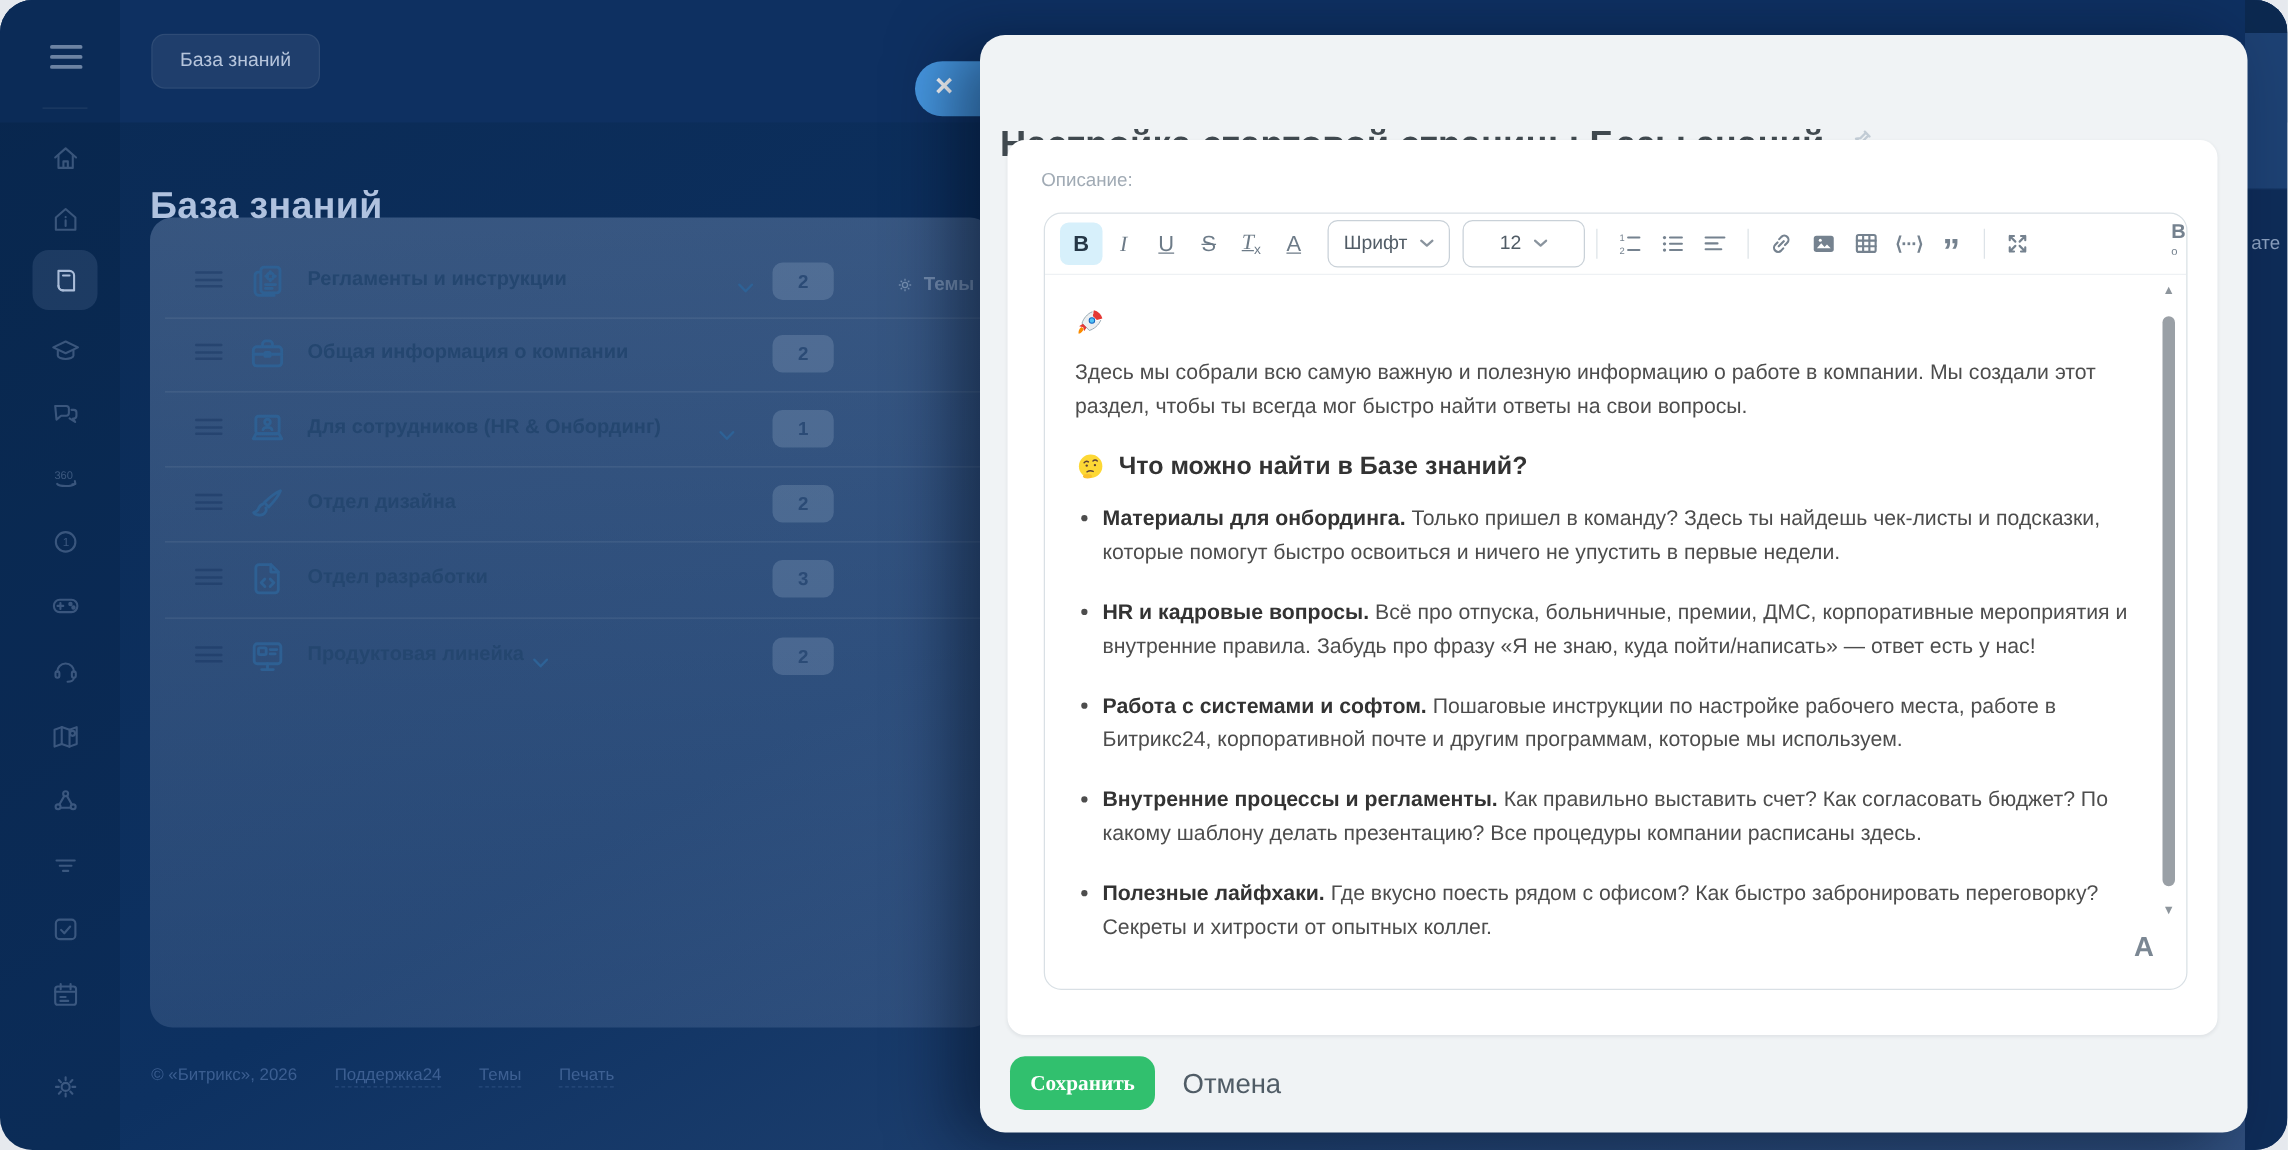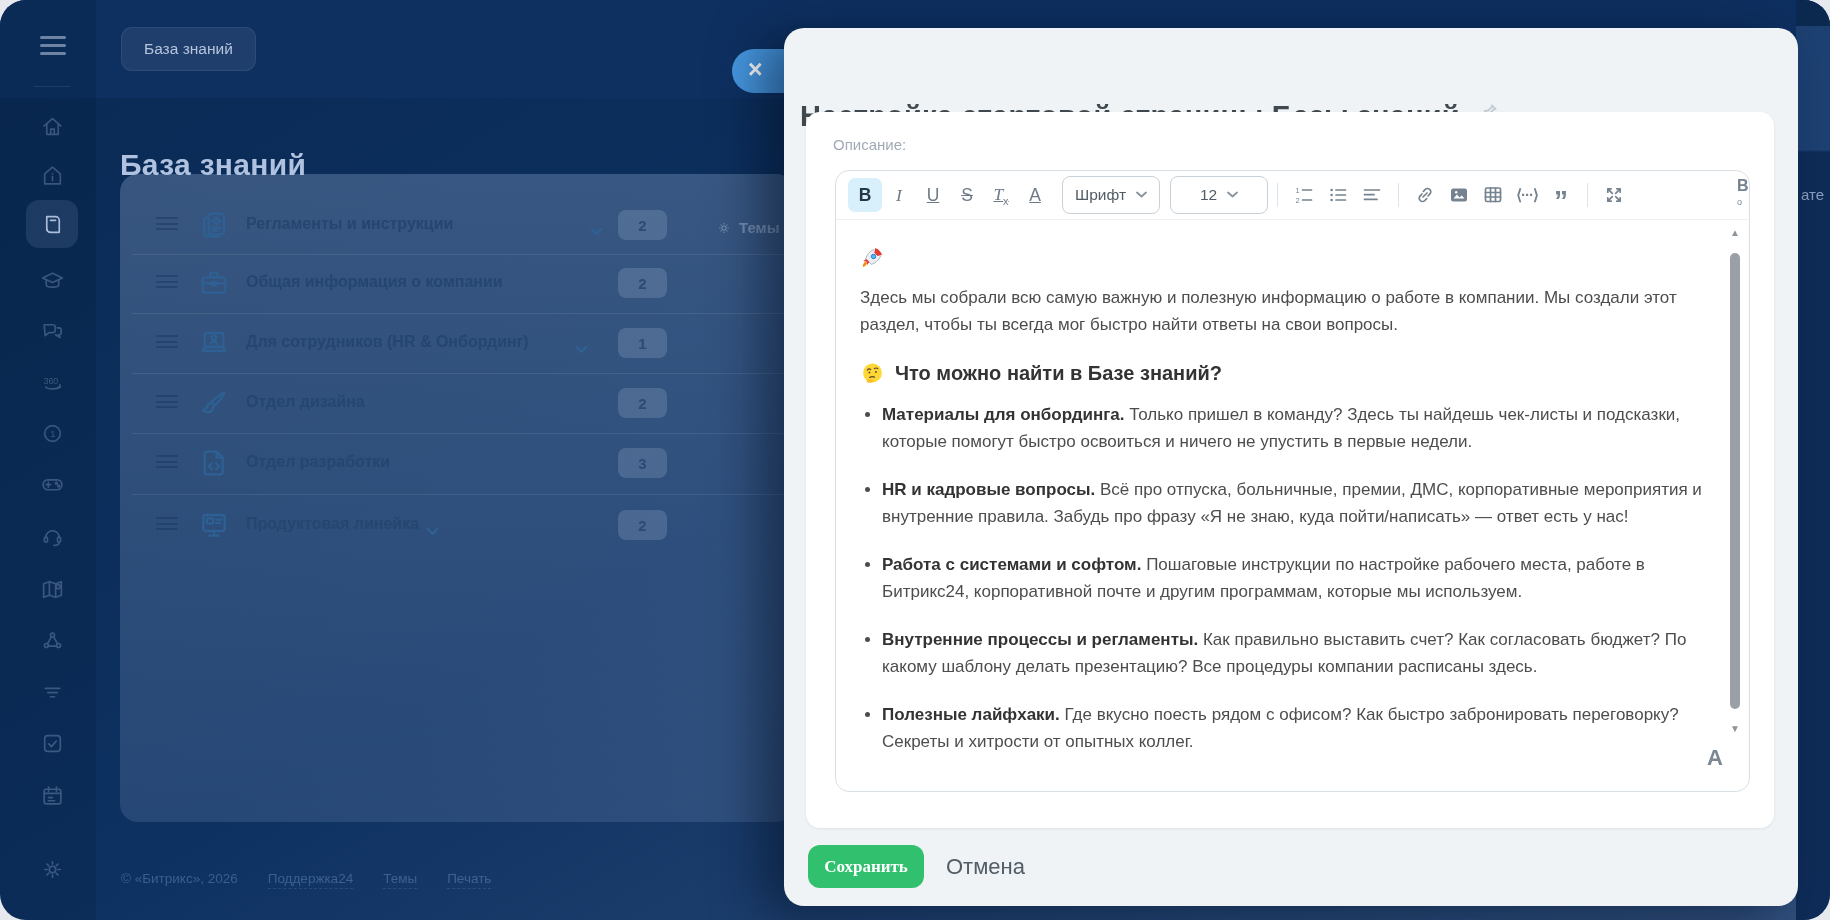--- a/index.html
+++ b/index.html
@@ -40,21 +40,21 @@
   .ric svg{width:32px;height:32px;stroke:#2e6296;stroke-width:1.7;fill:none;stroke-linecap:round;stroke-linejoin:round;opacity:.9;}
   .rlabel{position:absolute;left:126px;top:15px;font-size:16px;font-weight:bold;color:#24466f;white-space:nowrap;}
   .rchev{position:absolute;top:22px;width:13px;height:9px;}
   .rchev svg{width:13px;height:9px;stroke:#2e6296;stroke-width:2;fill:none;stroke-linecap:round;stroke-linejoin:round;}
   .badge{position:absolute;left:498px;top:10px;width:49px;height:30px;border-radius:8px;
          background:rgba(206,223,246,0.17);color:#2b4b76;font-size:15px;font-weight:bold;
          display:flex;align-items:center;justify-content:center;}
   .frag-head{position:absolute;left:716px;top:219px;width:68px;overflow:hidden;display:flex;gap:7px;align-items:center;
          color:rgba(176,195,222,0.5);font-size:15px;font-weight:bold;white-space:nowrap;}
   .frag-head svg{width:16px;height:16px;stroke:rgba(176,195,222,0.5);stroke-width:1.6;fill:none;flex:none;}
-  .kb-footer{position:absolute;left:121px;top:852px;display:flex;gap:30px;font-size:13.5px;color:rgba(104,138,192,0.5);margin-top:19px;}
+  .kb-footer{position:absolute;left:121px;top:852px;display:flex;gap:30px;font-size:13.5px;color:rgba(104,138,192,0.5);}
   .kb-footer span{border-bottom:1px dashed rgba(104,138,192,0.25);padding-bottom:2px;}
   .kb-footer span:first-child{border-bottom:0;}
   
   .rstrip{position:absolute;right:0;top:0;bottom:0;width:34px;
           background:linear-gradient(180deg,#0c2950 0 26px,#1d4173 26px 150px,#0e2c58 152px);}
   .rfrag{position:absolute;left:5px;top:186px;font-size:15px;color:#8ba0bf;white-space:nowrap;}
   
   .close-pill{position:absolute;left:732px;top:49px;width:70px;height:44px;border-radius:22px 0 0 22px;
           background:#4697e0;color:#fff;z-index:5;cursor:pointer;}
   .close-pill span{position:absolute;left:16px;top:6px;font-size:25px;font-weight:bold;}

